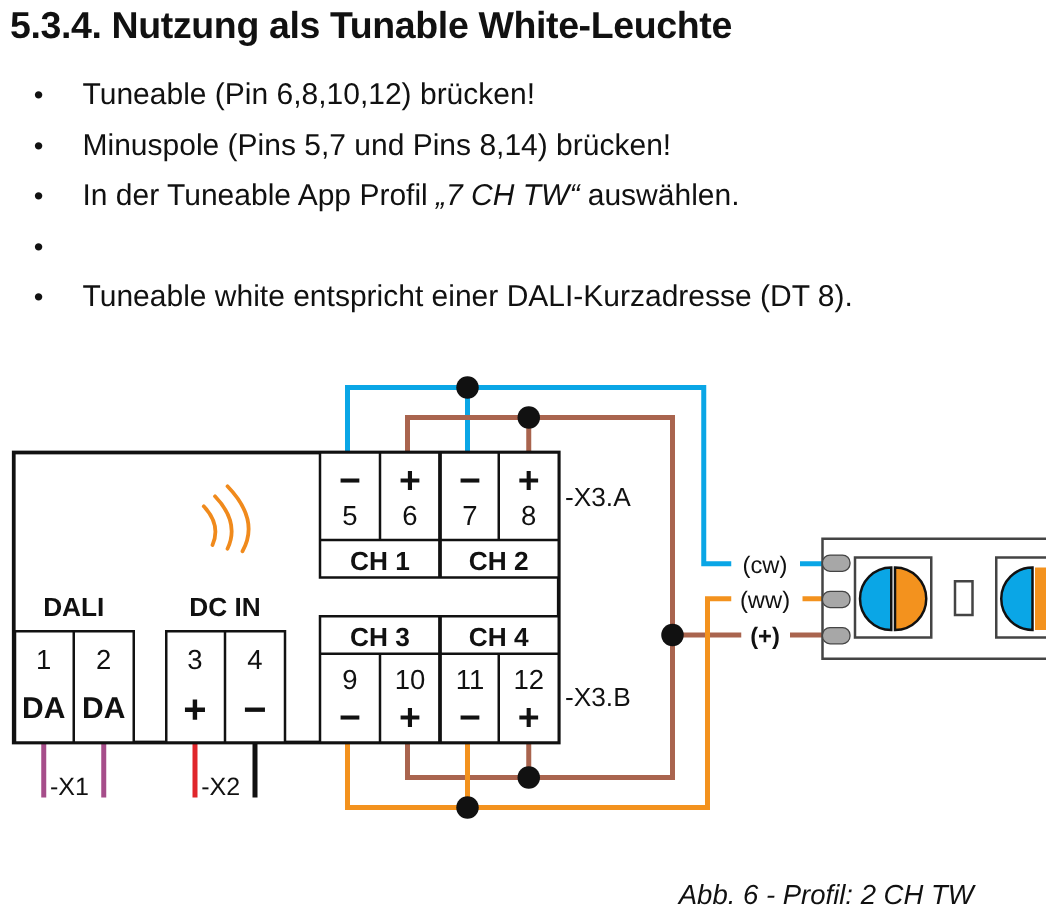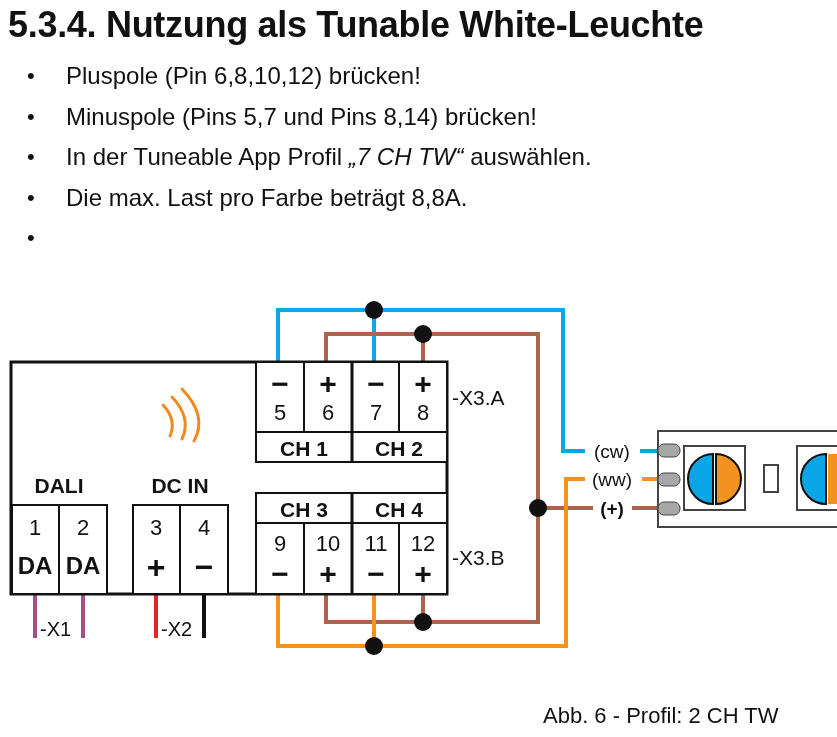--- a/index.html
+++ b/index.html
@@ -1,36 +1,36 @@
 <!DOCTYPE html>
 <html><head>
 <meta charset="utf-8">
 <style>
   html,body{margin:0;padding:0;background:#fff;}
   body{width:837px;height:737px;position:relative;overflow:hidden;font-family:"Liberation Sans",sans-serif;color:#111;}
-  .title{position:absolute;left:8px;top:4px;font-size:36px;font-weight:bold;letter-spacing:-0.3px;}
+  .title{position:absolute;left:8px;top:4px;font-size:30px;font-weight:bold;letter-spacing:-0.3px;}
   ul.bullets{position:absolute;left:0;top:56px;margin:0;padding:0;list-style:none;}
   ul.bullets li{position:relative;height:40.5px;font-size:24px;line-height:40px;padding-left:66px;}
   ul.bullets li .dot{position:absolute;left:27px;top:0;font-size:22px;}
-  .caption{position:absolute;left:543px;top:703px;font-size:22px;}
+  .caption{position:absolute;left:543px;top:703px;font-size:22px;font-style:italic;}
   svg{position:absolute;left:0;top:0;}
   .t{font-family:"Liberation Sans",sans-serif;fill:#111;}
   .b{font-weight:bold;}
 </style>
 </head>
 <body>
 
 <div class="title">5.3.4.  Nutzung als Tunable White-Leuchte</div>
 
 <ul class="bullets">
-  <li><span class="dot">•</span><span>Pluspole (Pin 6,8,10,12) brücken!</span></li>
+  <li><span class="dot">•</span><span>Tuneable (Pin 6,8,10,12) brücken!</span></li>
   <li><span class="dot">•</span><span>Minuspole (Pins 5,7 und Pins 8,14) brücken!</span></li>
   <li><span class="dot">•</span><span>In der Tuneable App Profil </span><i>„7 CH TW“</i><span> auswählen.</span></li>
-  <li><span class="dot">•</span><span>Die max. Last pro Farbe beträgt 8,8A.</span></li>
   <li><span class="dot">•</span></li>
+  <li><span class="dot">•</span><span>Tuneable white entspricht einer DALI-Kurzadresse (DT 8).</span></li>
 </ul>
 
 <svg width="837" height="737">
 
   <g fill="none" stroke-width="4">
 
     <polyline points="278,362 278,310 563,310 563,451 585,451" stroke="#0aa6e6"></polyline>
     <line x1="374" y1="310" x2="374" y2="362" stroke="#0aa6e6"></line>
     <line x1="640" y1="451" x2="660" y2="451" stroke="#0aa6e6"></line>
 

